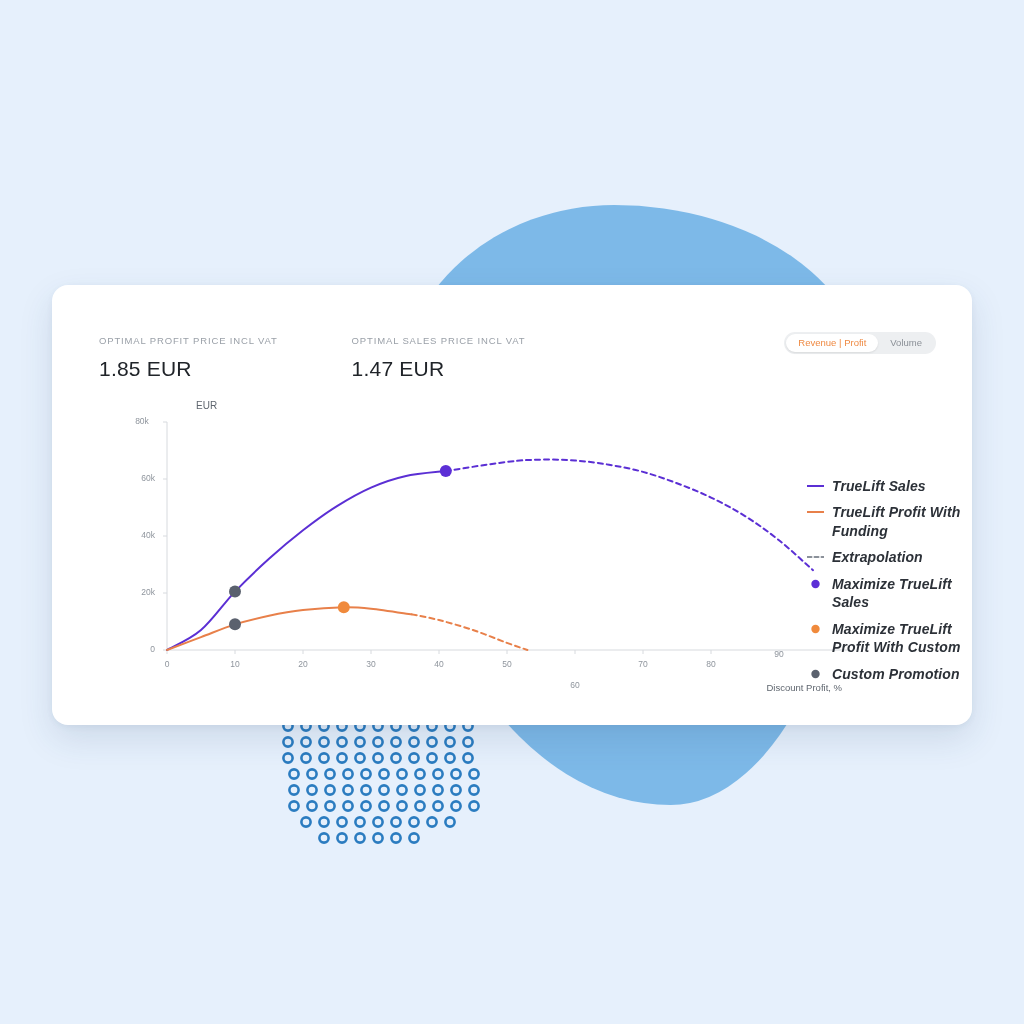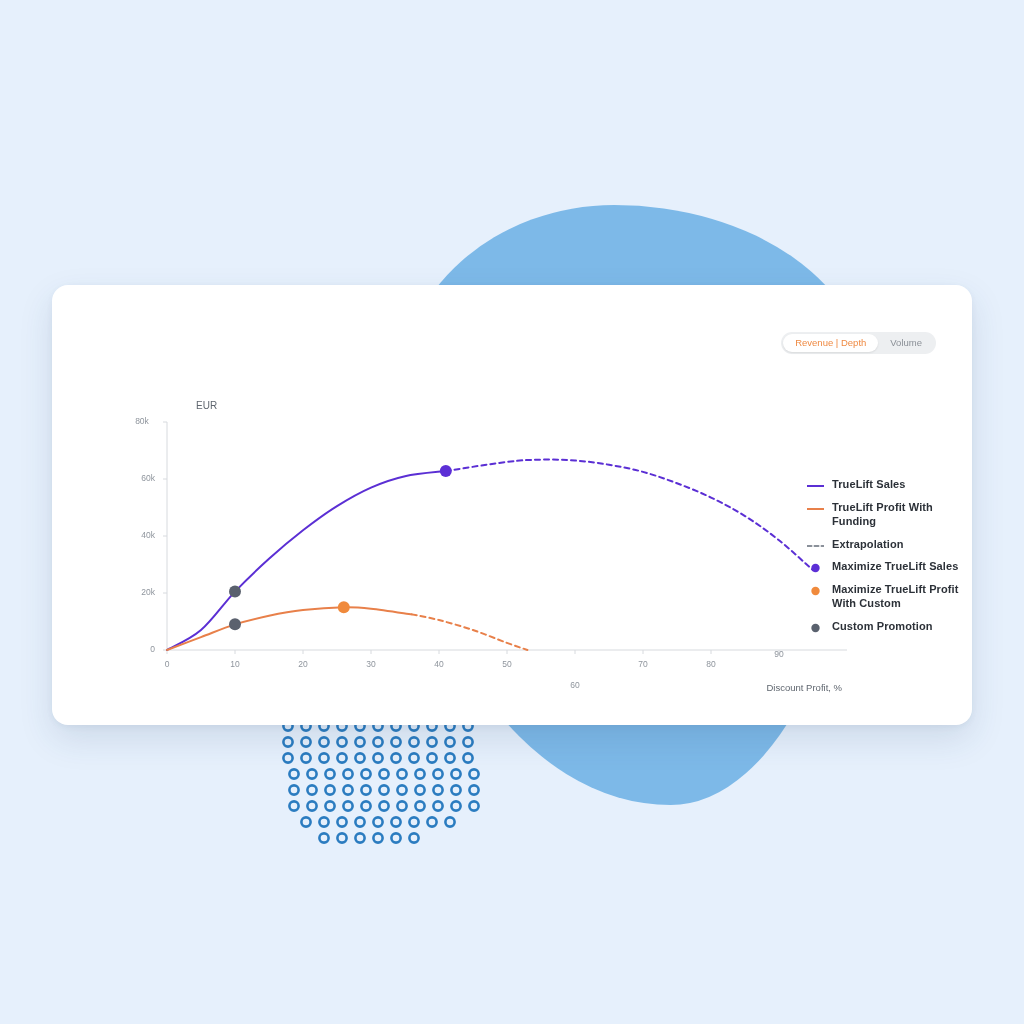--- a/index.html
+++ b/index.html
@@ -156,25 +156,26 @@
     margin-bottom: 8px;
   }
   .legend-swatch {
     width: 17px;
     flex: 0 0 17px;
     margin-right: 8px;
     margin-top: 4px;
     display: block;
   }
   .legend-text {
-    font-size: 11px;
+    font-size: 14px;
     font-weight: bold;
     color: #2c3138;
     line-height: 1.32;
     letter-spacing: .1px;
+    font-style: italic;
   }
 </style>
 </head>
 <body>
 
 <div id="stage">
 
   <div class="blob"></div>
 
   <svg class="dotgrid" viewBox="0 0 210 135" width="210" height="135">
@@ -256,23 +257,33 @@
       <circle cx="46" cy="120" r="4.6" fill="none" stroke="#2b7cc0" stroke-width="2.6"></circle>
       <circle cx="64" cy="120" r="4.6" fill="none" stroke="#2b7cc0" stroke-width="2.6"></circle>
       <circle cx="82" cy="120" r="4.6" fill="none" stroke="#2b7cc0" stroke-width="2.6"></circle>
       <circle cx="100" cy="120" r="4.6" fill="none" stroke="#2b7cc0" stroke-width="2.6"></circle>
       <circle cx="118" cy="120" r="4.6" fill="none" stroke="#2b7cc0" stroke-width="2.6"></circle>
       <circle cx="136" cy="120" r="4.6" fill="none" stroke="#2b7cc0" stroke-width="2.6"></circle>
     </svg>
 
   <div class="card">
 
+    <div class="kpis">
+      <div>
+        <div class="kpi-label">OPTIMAL PROFIT PRICE INCL VAT</div>
+        <div class="kpi-value">1.85 EUR</div>
+      </div>
+      <div>
+        <div class="kpi-label">OPTIMAL SALES PRICE INCL VAT</div>
+        <div class="kpi-value">1.47 EUR</div>
+      </div>
+    </div>
 
     <div class="toggle">
-      <div class="toggle-opt active">Revenue | Depth</div>
+      <div class="toggle-opt active">Revenue | Profit</div>
       <div class="toggle-opt">Volume</div>
     </div>
 
     <div class="chart-wrap">
       <div class="axis-unit">EUR</div>
       <svg id="plot" width="920" height="300">
           <line x1="115" y1="25" x2="115" y2="253" stroke="#d7dade" stroke-width="1"></line>
           <line x1="115" y1="253" x2="795" y2="253" stroke="#d7dade" stroke-width="1"></line>
           <line x1="111" y1="253" x2="115" y2="253" stroke="#d7dade" stroke-width="1"></line>
           <line x1="111" y1="196" x2="115" y2="196" stroke="#d7dade" stroke-width="1"></line>

